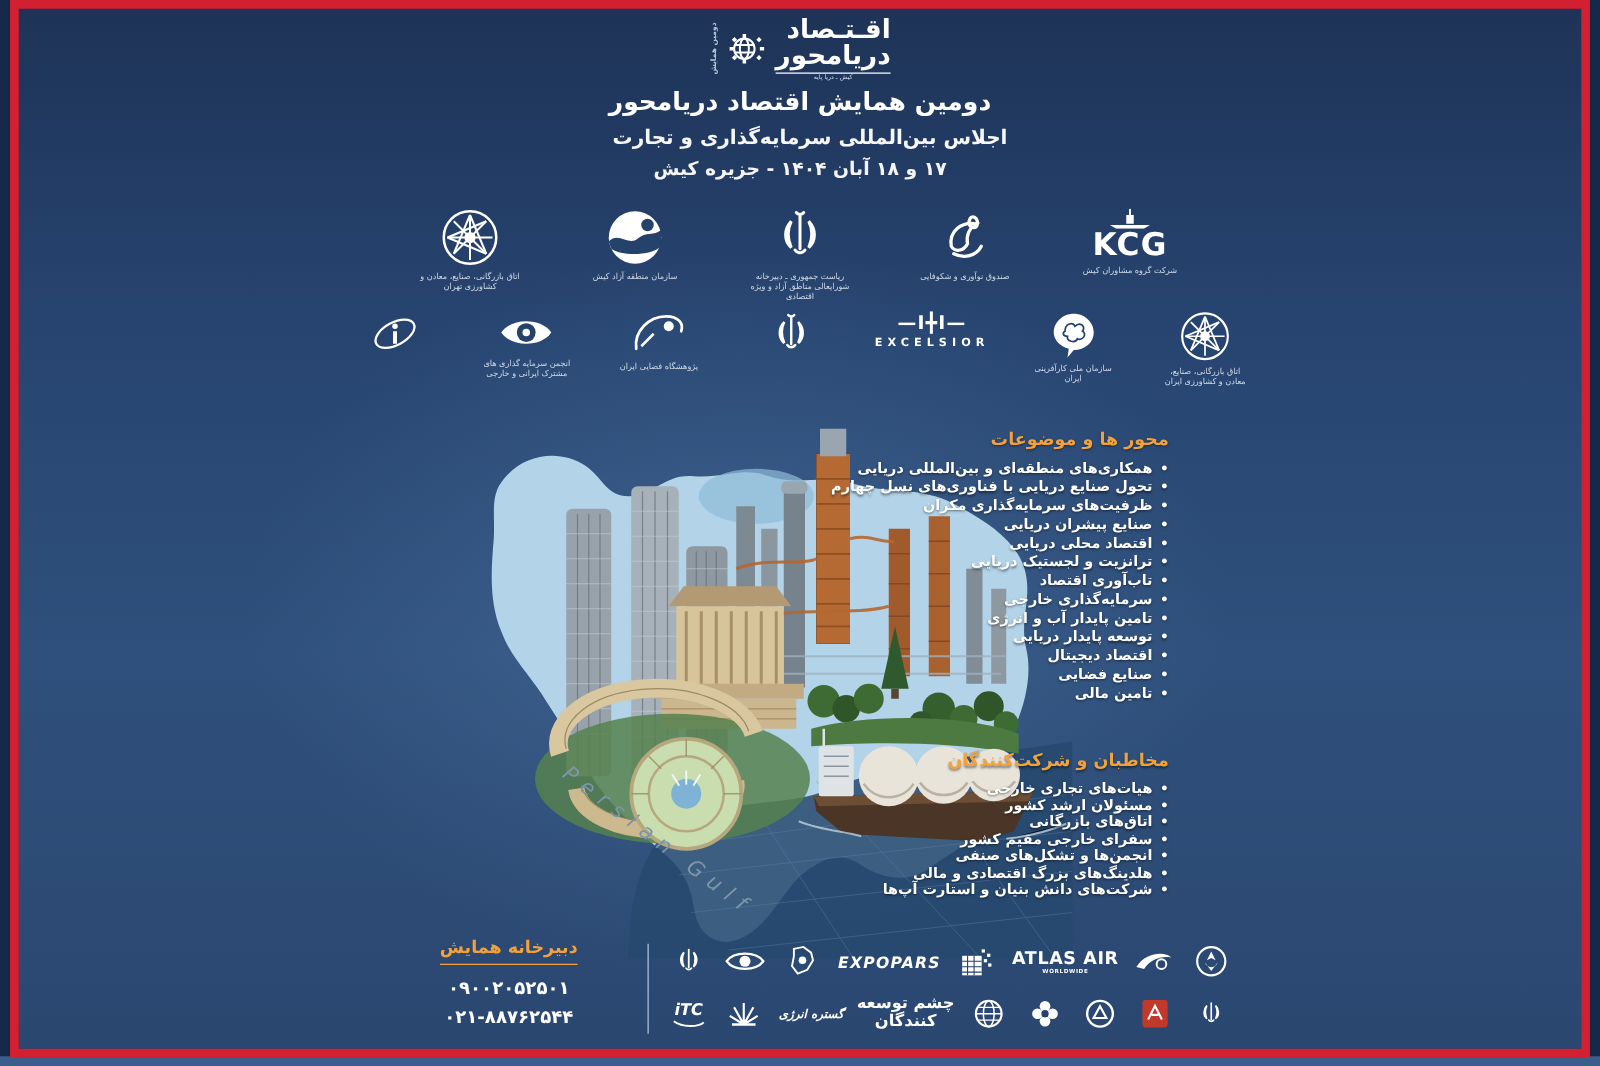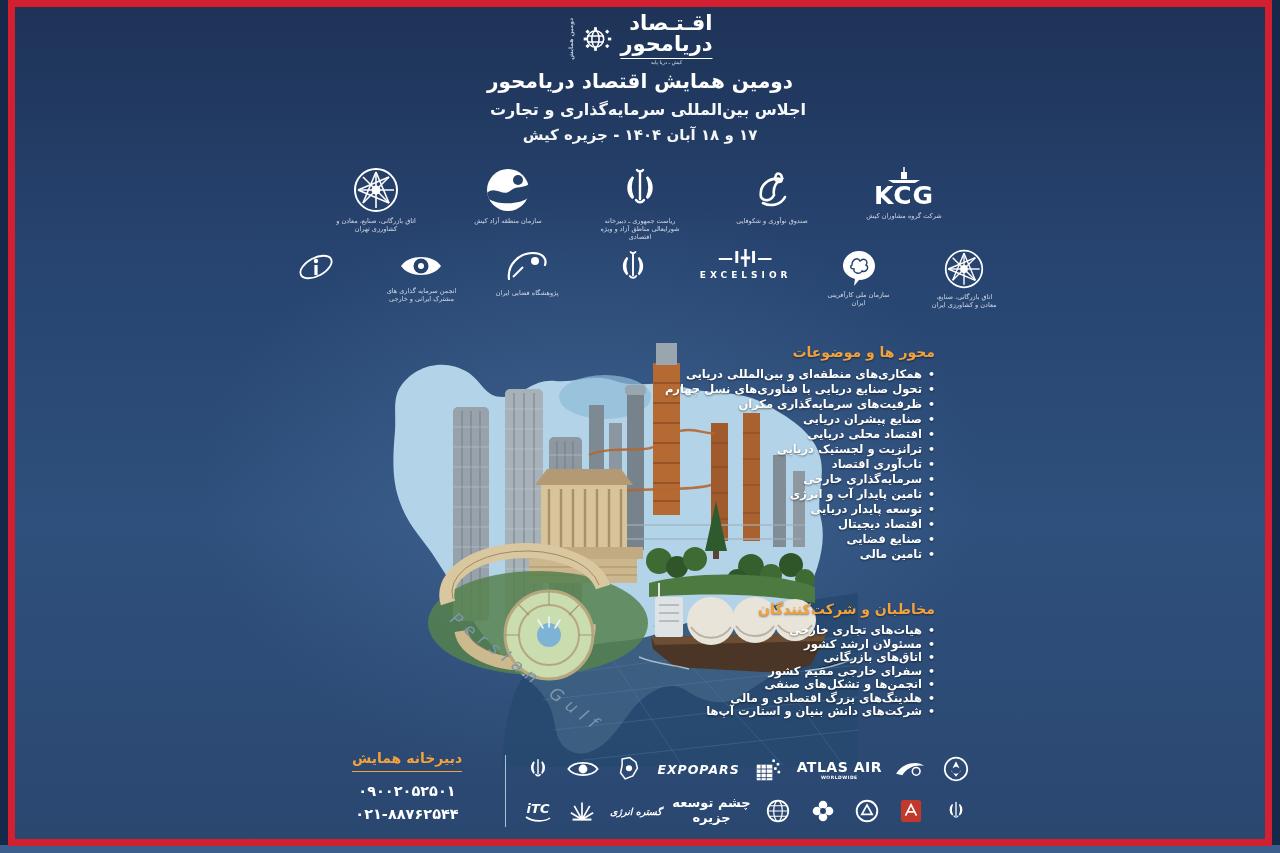--- a/index.html
+++ b/index.html
@@ -50,21 +50,21 @@
   .panel ul { list-style:none; }
   .panel li { color:#fff; font-size:11.5px; font-weight:bold; line-height:14px;
               text-shadow:0 1px 2px rgba(0,0,0,.5); }
   .panel li::before { content:"•"; margin-left:6px; font-size:11px; }
   .topics { top:337px; }
   .audience { top:594px; }
   .audience li { line-height:13.5px; }
   
   .scene { position:absolute; left:338px; top:328px; width:505px; height:432px; }
   
-  .footer { position:absolute; left:4px; right:0; bottom:0; height:92px;margin-top:28px; }
+  .footer { position:absolute; left:17px; right:0; bottom:0; height:92px;margin-top:28px; }
   .secretariat { position:absolute; right:778px; bottom:14px; width:160px; text-align:center; direction:rtl; }
   .secretariat .sec-title { color:#f2a23c; font-size:14px; font-weight:bold; }
   .secretariat .sec-line { width:110px; height:1px; background:#f2a23c; margin:5px auto 8px; }
   .secretariat .phone { color:#fff; font-size:14.5px; font-weight:bold; direction:ltr;
                         letter-spacing:1px; line-height:1.55; }
   .divider { position:absolute; left:486px; bottom:12px; height:72px; width:1px; background:#cfe0f2; opacity:.8; }
   .sponsors { position:absolute; left:502px; bottom:10px; width:452px; display:flex;
               flex-direction:column; gap:6px; }
   .sprow { display:flex; align-items:center; justify-content:space-between; height:36px; }
   .sponsor { display:flex; flex-direction:column; align-items:center; justify-content:center;
@@ -521,21 +521,21 @@
                   <path d="M15 24 L15 4 M15 24 L6 8 M15 24 L24 8 M15 24 L2 16 M15 24 L28 16"></path>
                 </g>
                 <path d="M4 24 H26" stroke="#fff" stroke-width="2.4"></path>
               </svg>
           </span>
           <span class="sponsor">
             <span class="sp-text gostareh">گستره انرژی</span>
           </span>
           <span class="sponsor">
             <span class="sp-text makran">چشم توسعه</span>
-            <span class="sp-text makran">جزیره</span>
+            <span class="sp-text makran">کنندگان</span>
           </span>
           <span class="sponsor">
             <svg width="24" height="24" viewBox="0 0 28 28">
                 <circle cx="14" cy="14" r="12" fill="none" stroke="#fff" stroke-width="2"></circle>
                 <ellipse cx="14" cy="14" rx="5" ry="12" fill="none" stroke="#fff" stroke-width="1.4"></ellipse>
                 <path d="M2 14 H26 M4 8 H24 M4 20 H24" stroke="#fff" stroke-width="1.2"></path>
               </svg>
           </span>
           <span class="sponsor">
             <svg width="24" height="24" viewBox="0 0 28 28">

